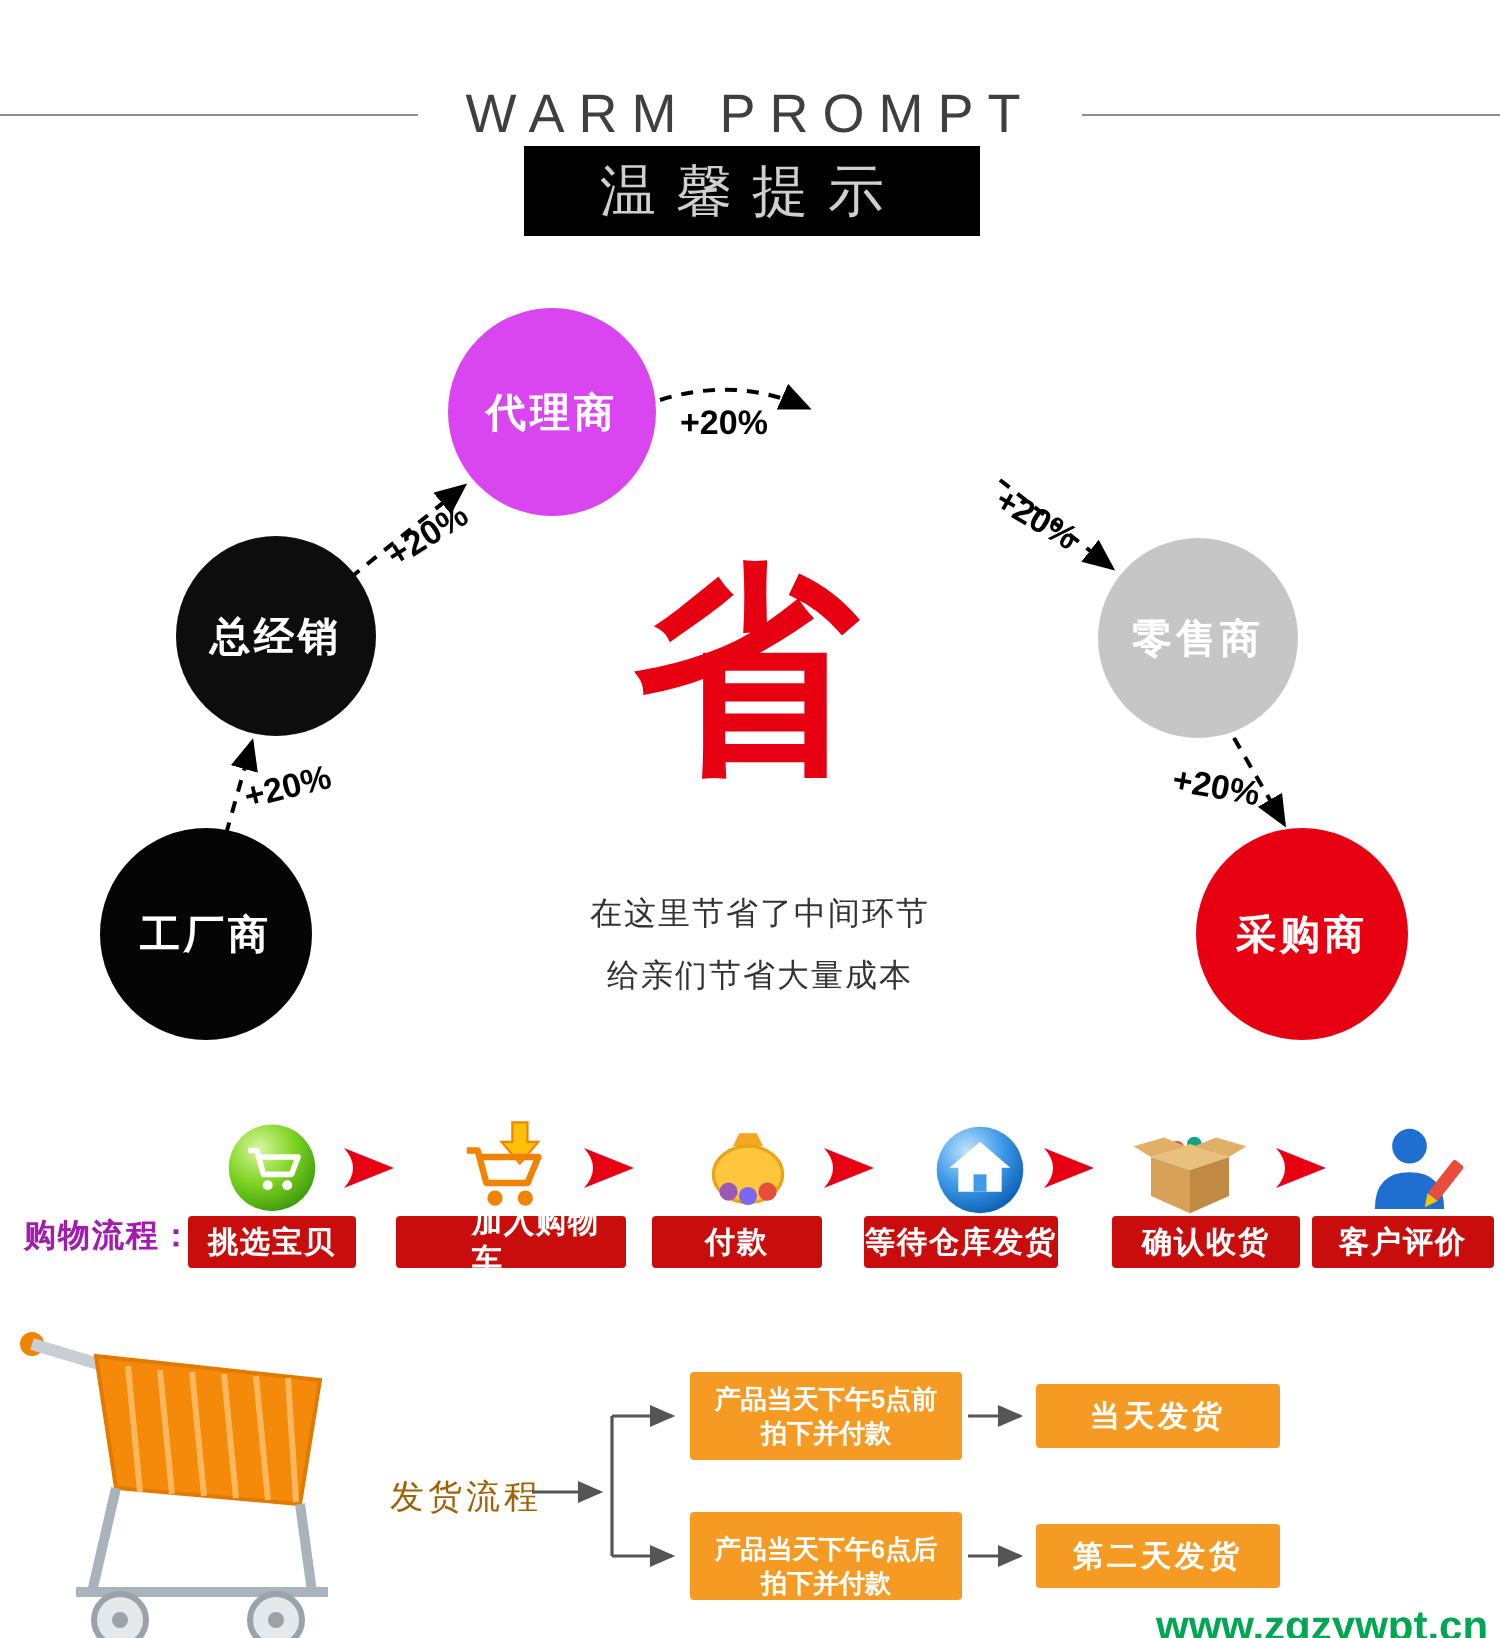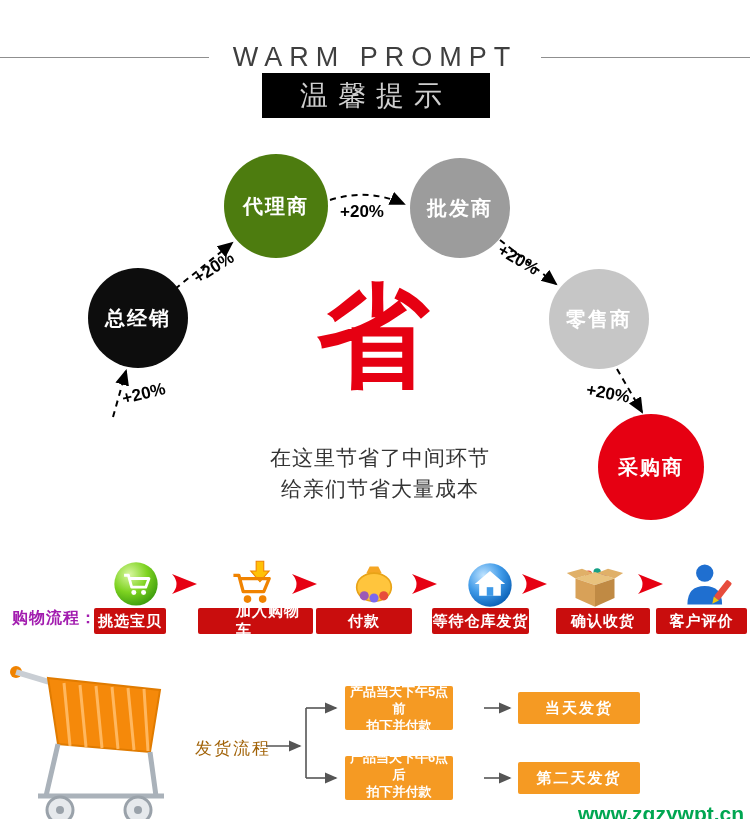--- a/index.html
+++ b/index.html
@@ -29,46 +29,46 @@
   .pct { position:absolute; font-size:17px; font-weight:bold; color:#000; white-space:nowrap; }
   .p0 { left:122px; top:258px; transform:rotate(-14deg); }
   .p1 { left:192px; top:132px; transform:rotate(-32deg); }
   .p2 { left:340px; top:76px; }
   .p3 { left:496px; top:124px; transform:rotate(30deg); }
   .p4 { left:586px; top:258px; transform:rotate(10deg); }
   .save-char { position:absolute; left:308px; top:146px; width:130px; text-align:center;
                font-size:112px; line-height:1.15; font-weight:bold; color:#e60012;
                font-family:"DejaVu Serif","Liberation Serif",serif; }
   .caption { position:absolute; left:240px; top:316px; width:280px; text-align:center;
-             font-size:21px; color:#333; line-height:31px; letter-spacing:1px; }
+             font-size:16px; color:#333; line-height:31px; letter-spacing:1px; }
 
   
   .flow-label { position:absolute; left:12px; top:592px; font-size:16px; font-weight:600; color:#a21caf; letter-spacing:1px; }
   .flow-icon  { position:absolute; top:543px; width:52px; height:52px; }
   .fi0 { left:110px; } .fi1 { left:228px; } .fi2 { left:348px; }
   .fi3 { left:464px; } .fi4 { left:564px; width:62px; } .fi5 { left:682px; }
   .flow-arrow { position:absolute; top:557px; width:26px; height:22px; }
   .fa0 { left:172px; } .fa1 { left:292px; } .fa2 { left:412px; } .fa3 { left:522px; } .fa4 { left:638px; }
   .step-label { position:absolute; top:592px; height:26px; background:#c90d0d; color:#fff;
                 font-size:15px; font-weight:bold; letter-spacing:1px; border-radius:2px;
                 display:flex; align-items:center; justify-content:center; }
-  .sl0 { left:94px;  width:72px; }
+  .sl0 { left:94px;  width:84px; }
   .sl1 { left:198px; width:115px;padding-left:38px; }
-  .sl2 { left:316px; width:96px; }
+  .sl2 { left:326px; width:85px; }
   .sl3 { left:432px; width:97px; }
   .sl4 { left:556px; width:94px; }
   .sl5 { left:656px; width:91px; }
 
   
   .cart-illustration { position:absolute; left:2px; top:633px; width:185px; height:182px; }
   .ship-label { position:absolute; left:195px; top:721px; font-size:17px; color:#a16207; letter-spacing:2px; }
   .ship-lines { position:absolute; left:0; top:630px; pointer-events:none; }
   .ship-box { position:absolute; background:#f59a23; color:#fff; display:flex; flex-direction:column;
               align-items:center; justify-content:center; text-align:center; border-radius:2px; }
-  .cond { width:108px; height:44px; font-size:13px; line-height:17px; font-weight:600; }
+  .cond { width:136px; height:44px; font-size:13px; line-height:17px; font-weight:600; }
   .res  { width:122px; height:32px; font-size:15px; font-weight:bold; letter-spacing:2px;text-align:center; }
   .condA { left:345px; top:670px; } .resA { left:518px; top:676px; }
   .condB { left:345px; top:740px;justify-content:flex-end; } .resB { left:518px; top:746px; }
 
   .website { position:absolute; left:578px; top:786px; font-size:21px; font-weight:bold; color:#00a651; }
 </style>
 </head>
 <body>
 
 <div class="page">
@@ -89,28 +89,28 @@
           <path d="M0,0 L8,3.5 L0,7 Z" fill="#000"></path>
         </marker>
       </defs>
       <path d="M113,291 L126,245" stroke="#000" stroke-width="2" fill="none" stroke-dasharray="6 5" marker-end="url(#ah1)"></path>
       <path d="M175,163 L232,117" stroke="#000" stroke-width="2" fill="none" stroke-dasharray="6 5" marker-end="url(#ah1)"></path>
       <path d="M330,74 Q368,62 404,78" stroke="#000" stroke-width="2" fill="none" stroke-dasharray="6 5" marker-end="url(#ah1)"></path>
       <path d="M500,114 L556,158" stroke="#000" stroke-width="2" fill="none" stroke-dasharray="6 5" marker-end="url(#ah1)"></path>
       <path d="M617,243 L642,286" stroke="#000" stroke-width="2" fill="none" stroke-dasharray="6 5" marker-end="url(#ah1)"></path>
     </svg>
 
+    <div class="node n0" style="background-color: rgb(5, 5, 5);">
+      <span>工厂商</span>
+    </div>
     <div class="node n1" style="background-color: rgb(13, 13, 13);">
       <span>总经销</span>
     </div>
-    <div class="node n2" style="background-color: #4d7c0f;">
+    <div class="node n2" style="background-color: #d946ef;">
       <span>代理商</span>
-    </div>
-    <div class="node n3" style="background-color: rgb(156, 156, 156);">
-      <span>批发商</span>
     </div>
     <div class="node n4" style="background-color: rgb(198, 198, 198);">
       <span>零售商</span>
     </div>
     <div class="node n5" style="background-color: rgb(230, 0, 18);">
       <span>采购商</span>
     </div>
 
     <div class="pct p0">+20%</div>
     <div class="pct p1">+20%</div>

